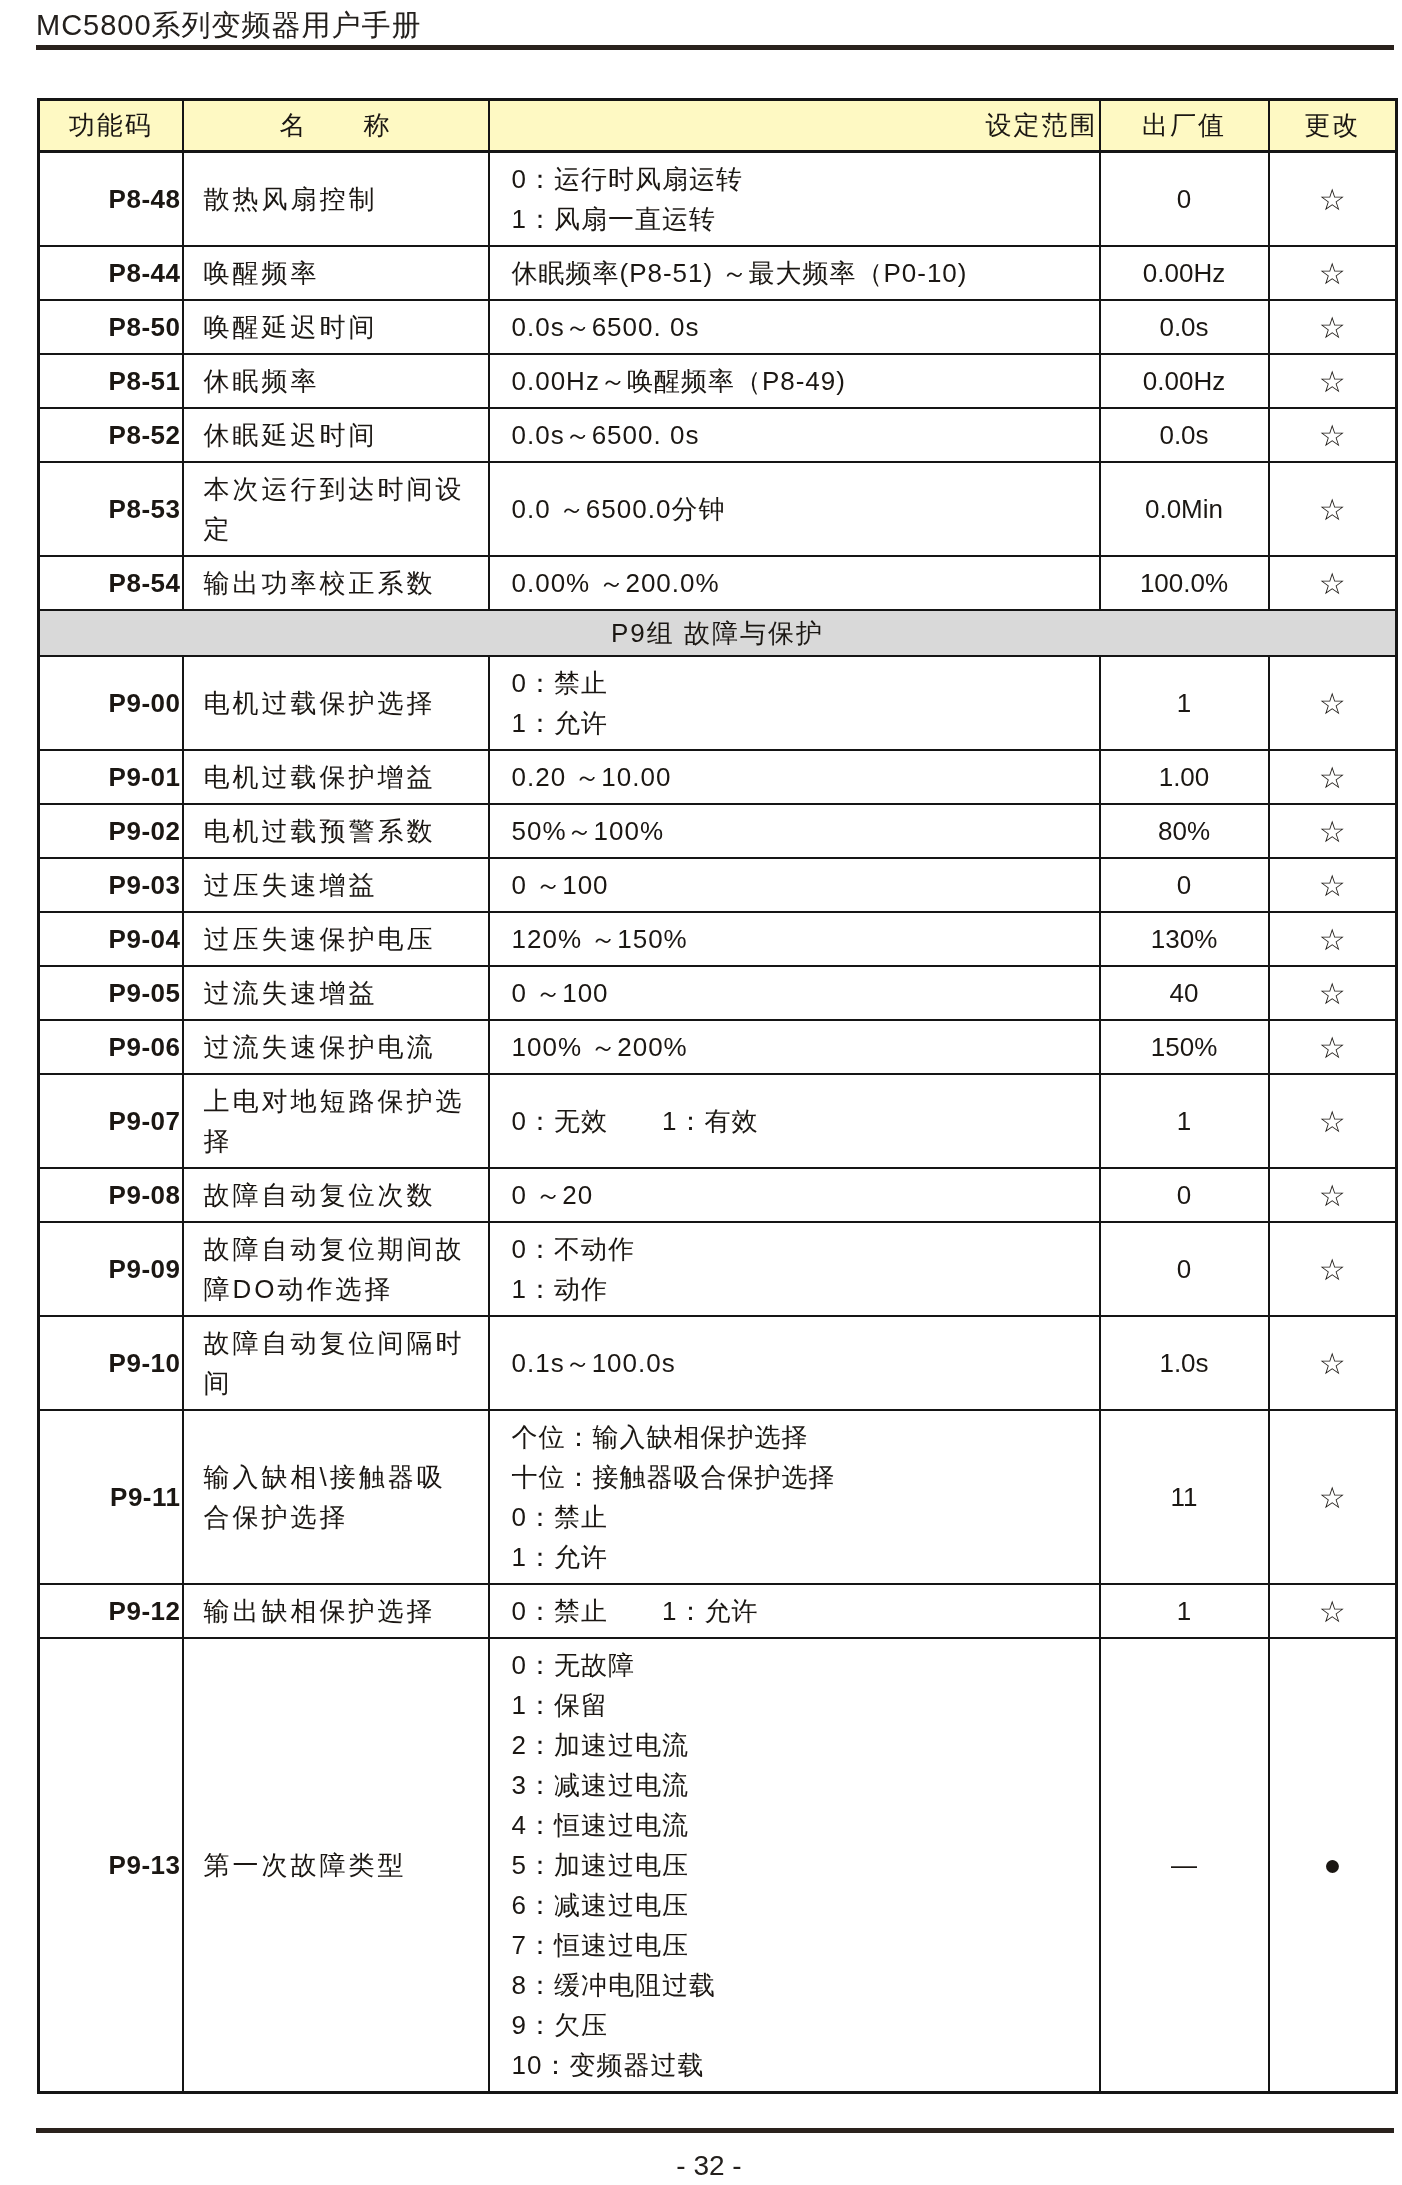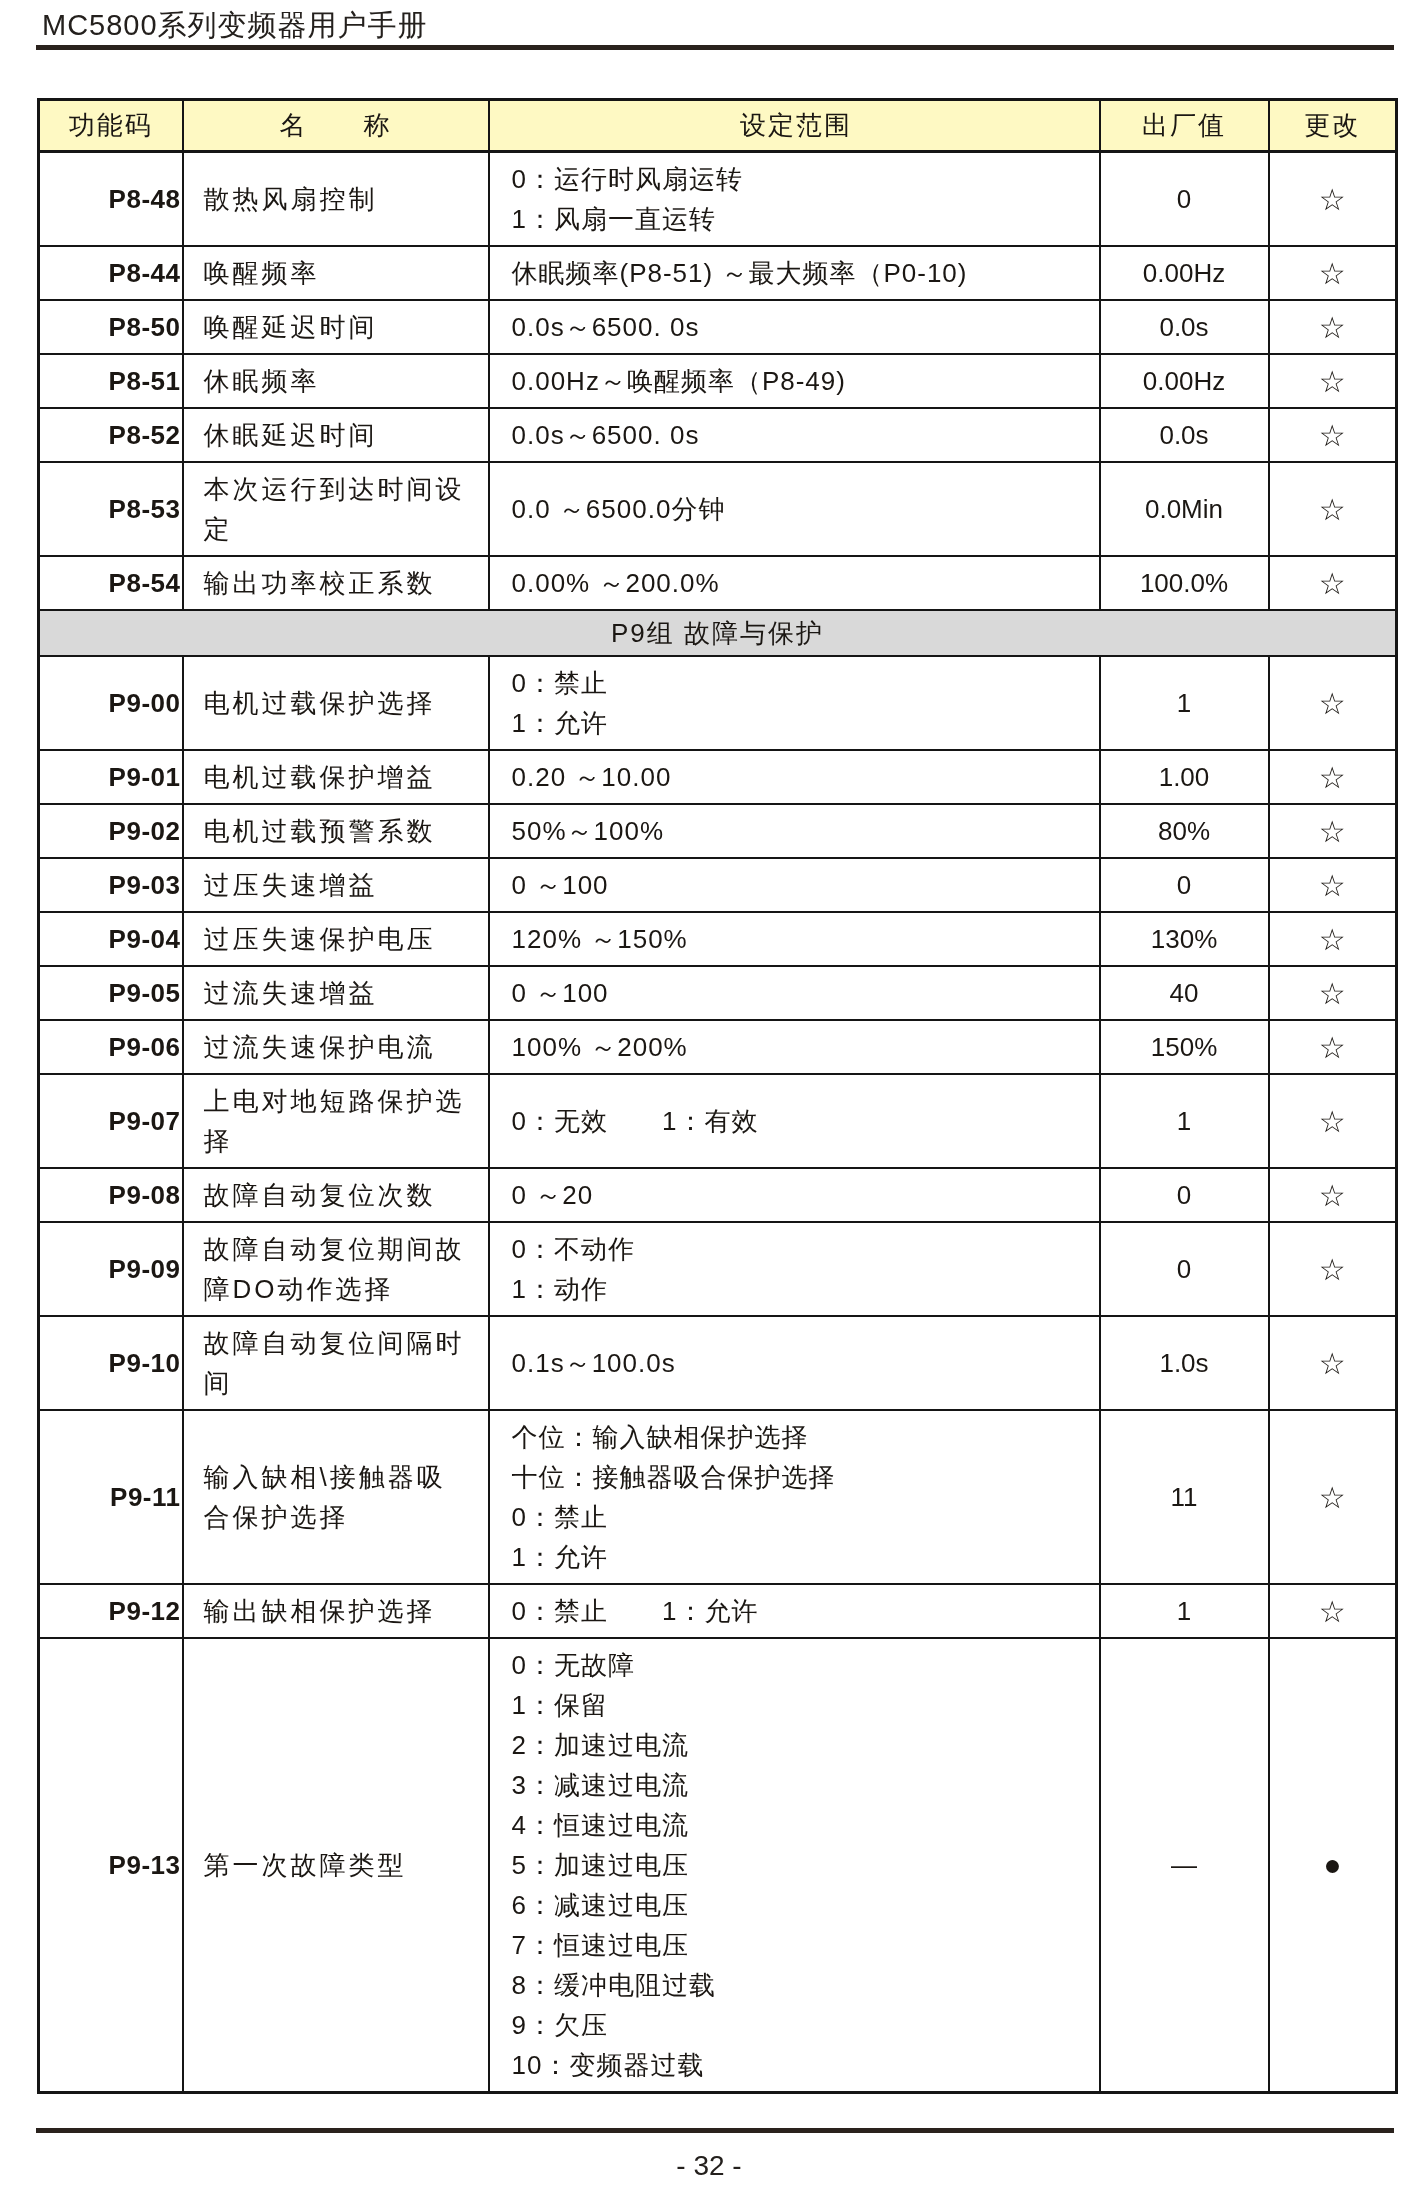--- a/index.html
+++ b/index.html
@@ -13,21 +13,20 @@
     color: #171310;
     overflow: hidden;
   }
   .doc-title {
     position: absolute;
     left: 36px;
     top: 6px;
     font-size: 29px;
     letter-spacing: 1px;
     color: #24201d;
-    margin-left: 6px;
   }
   .title-rule {
     position: absolute;
     left: 36px;
     top: 45px;
     width: 1358px;
     height: 5px;
     background: #2a221d;
   }
   .param-table {
@@ -45,21 +44,21 @@
     vertical-align: middle;
     color: #1b1713;
   }
   .param-table thead th {
     background: #fef9c3;
     font-weight: normal;
     height: 47px;
     border-bottom: 3px solid #151515;
     letter-spacing: 2px;
   }
-  th.h-range { text-align: center; padding-left: 5px; }
+  th.h-range { text-align: right; padding-left: 5px; }
   .section-cell {
     background: #d9d9d9;
     text-align: center;
     height: 42px;
     letter-spacing: 2px;
   }
   .td-code {
     text-align: right;
     height: 50px;
     letter-spacing: 0.5px;

